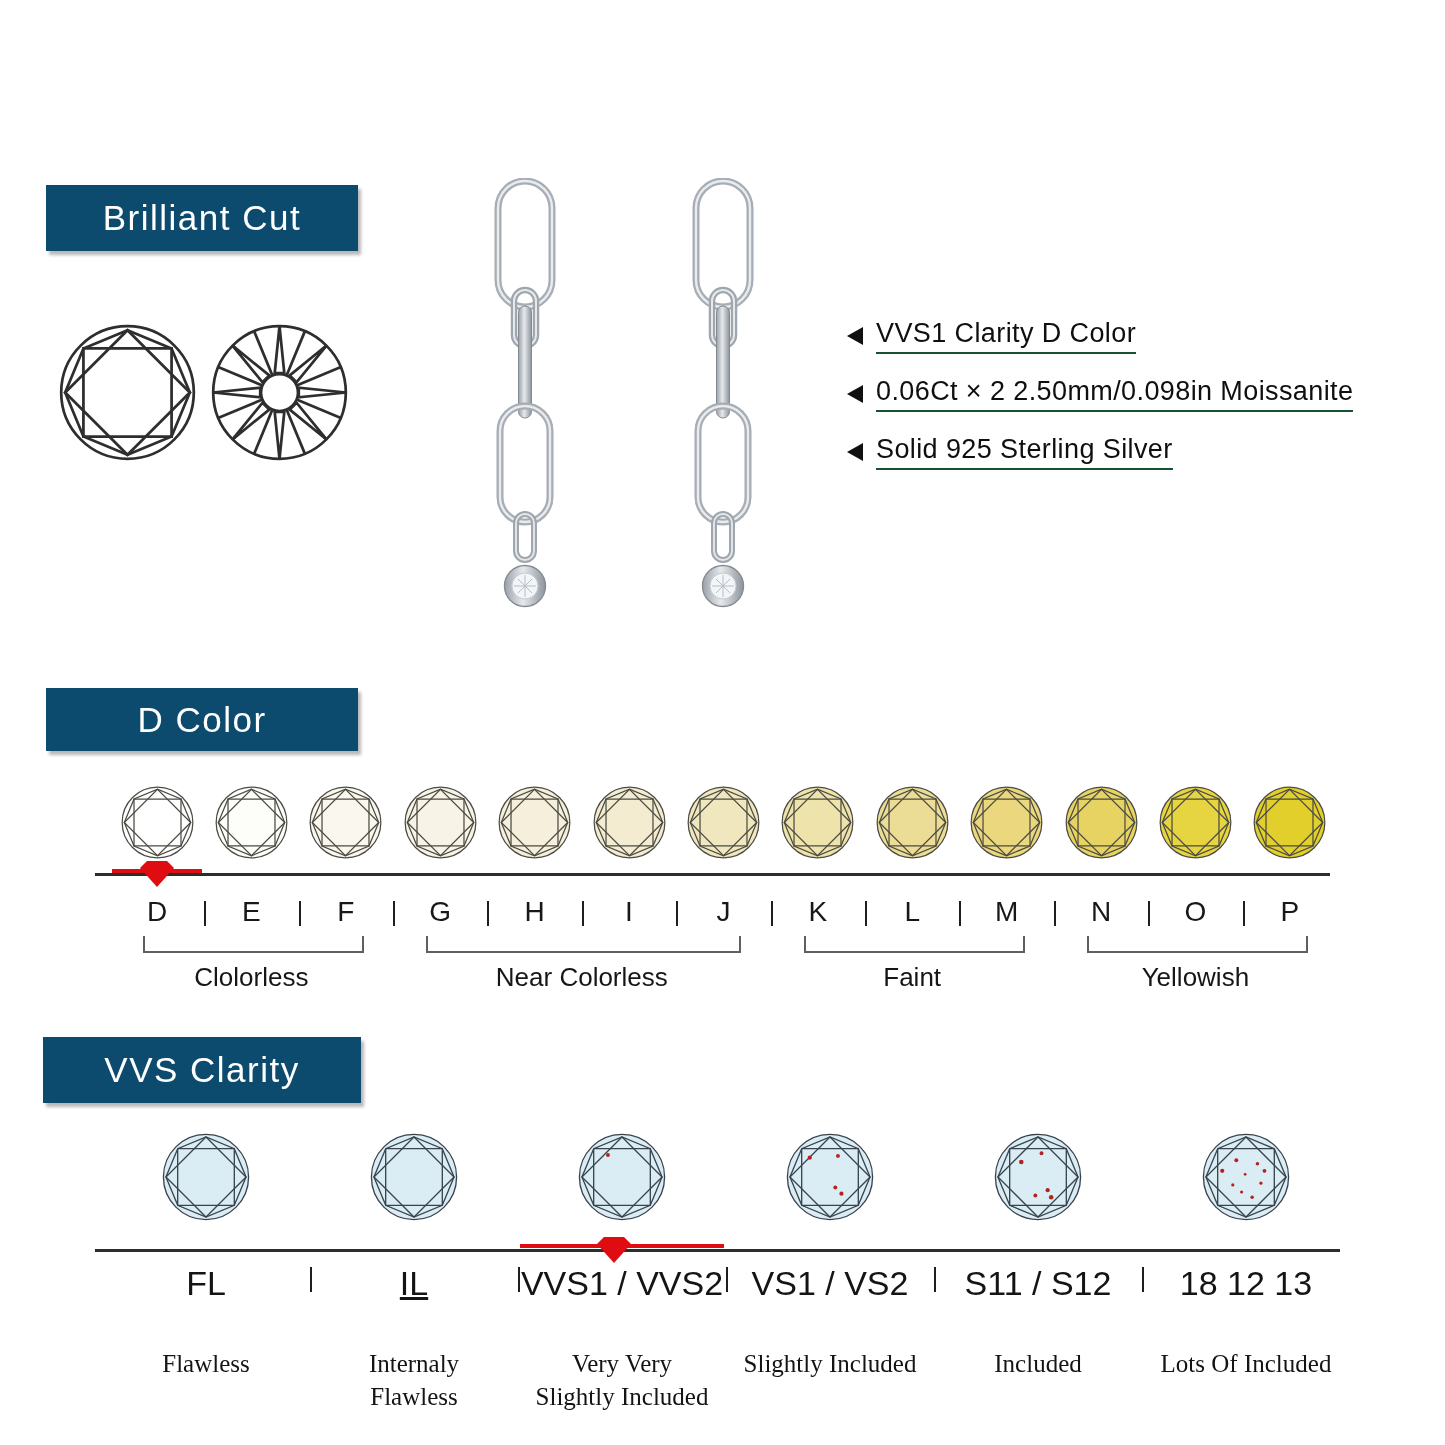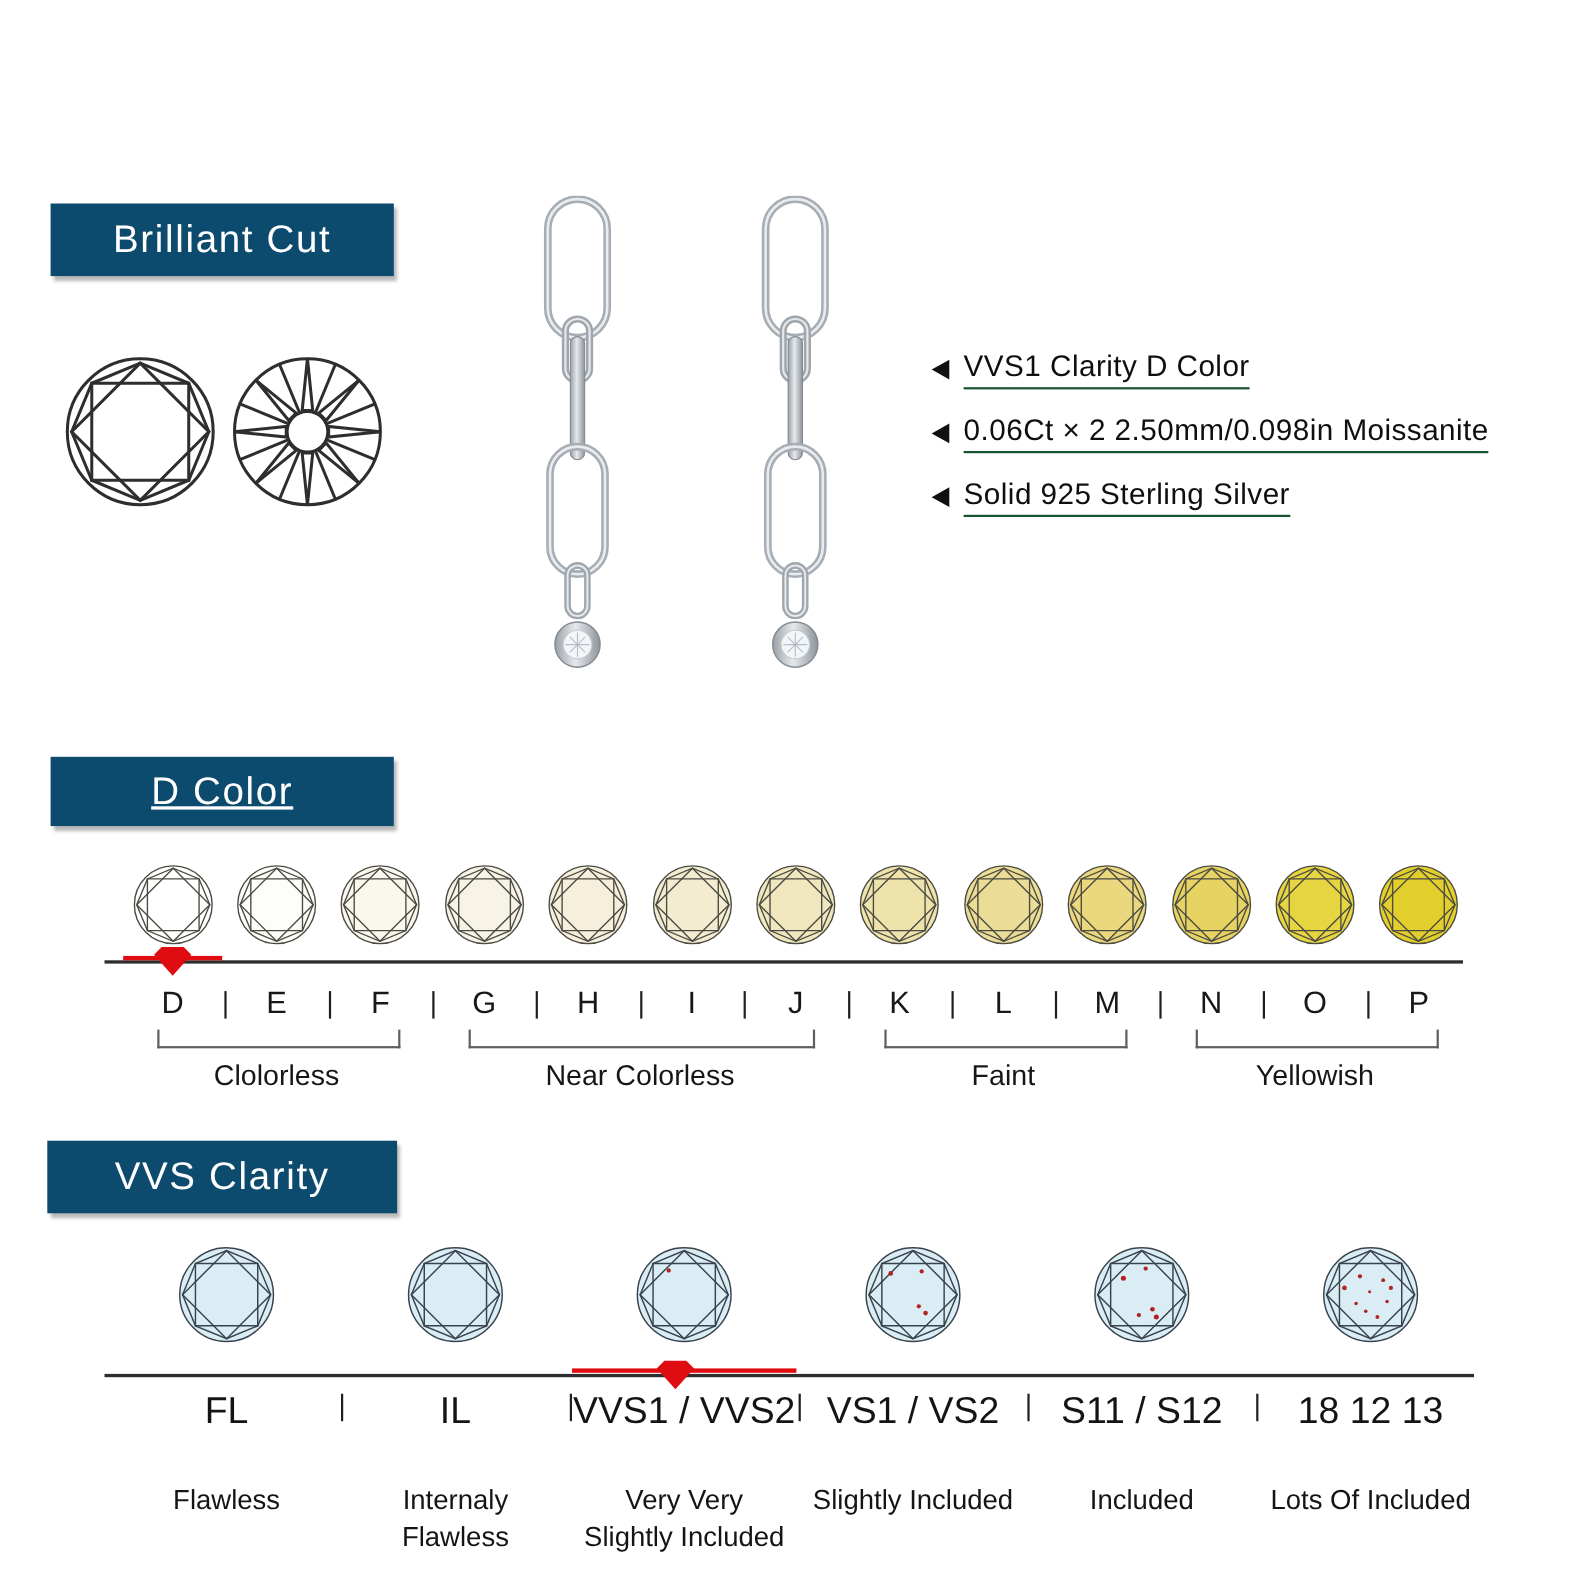--- a/index.html
+++ b/index.html
@@ -17,29 +17,29 @@
   .gem{position:absolute;}
   .scale-line{position:absolute;background:#2d2d2d;height:3px;}
   .red-line{position:absolute;height:4px;}
   .letter{position:absolute;transform:translateX(-50%);font-size:28px;color:#181818;white-space:nowrap;}
   .sep{position:absolute;width:2px;background:#1e1e1e;}
   .bracket{position:absolute;border-left:2px solid #5f5f5f;border-right:2px solid #5f5f5f;
            border-bottom:2px solid #5f5f5f;}
   .group-label{position:absolute;transform:translateX(-50%);font-size:26px;color:#161616;white-space:nowrap;}
   .code{position:absolute;transform:translateX(-50%);font-size:34px;color:#141414;white-space:nowrap;}
   .desc{position:absolute;transform:translateX(-50%);font-size:25px;color:#141414;
-        text-align:center;line-height:1.3;white-space:nowrap;}
+        text-align:center;line-height:1.3;white-space:nowrap;font-family:Liberation Serif, serif;}
 </style>
 </head>
 <body>
 
 <div id="canvas">
 
   <div class="label-box" style="left:46px;top:185px;width:312px;height:66px;">Brilliant Cut</div>
-  <div class="label-box" style="left:46px;top:688px;width:312px;height:63px;text-decoration:underline;">D Color</div>
+  <div class="label-box" style="left:46px;top:688px;width:312px;height:63px;">D Color</div>
   <div class="label-box" style="left:43px;top:1037px;width:318px;height:66px;">VVS Clarity</div>
 
   <div id="cut-diagrams" class="abs">
       <div class="gem" style="left: 59px; top: 324px; width: 137px; height: 137px;"><svg viewBox="-50 -50 100 100" width="100%" height="100%">
     <circle r="48.4" fill="#ffffff" stroke="#2e2e2e" stroke-width="2"></circle>
     <g fill="none" stroke="#2e2e2e" stroke-width="2">
       <polygon points="45.50,0.00 32.17,32.17 0.00,45.50 -32.17,32.17 -45.50,0.00 -32.17,-32.17 -0.00,-45.50 32.17,-32.17"></polygon>
             <polygon points="45.50,0.00 0.00,45.50 -45.50,0.00 -0.00,-45.50"></polygon>
             <polygon points="32.17,32.17 -32.17,32.17 -32.17,-32.17 32.17,-32.17"></polygon>
     </g>
@@ -297,21 +297,21 @@
         <div>Flawless</div>
       </div>
       <div class="gem" style="left: 370px; top: 1133px; width: 88px; height: 88px;"><svg viewBox="-50 -50 100 100" width="100%" height="100%">
     <circle r="48.4" fill="#daedf5" stroke="#39434d" stroke-width="1.5"></circle>
     <g fill="none" stroke="#39434d" stroke-width="1.5">
       <polygon points="45.50,0.00 32.17,32.17 0.00,45.50 -32.17,32.17 -45.50,0.00 -32.17,-32.17 -0.00,-45.50 32.17,-32.17"></polygon>
             <polygon points="45.50,0.00 0.00,45.50 -45.50,0.00 -0.00,-45.50"></polygon>
             <polygon points="32.17,32.17 -32.17,32.17 -32.17,-32.17 32.17,-32.17"></polygon>
     </g>
         </svg></div>
-      <div class="code" style="left: 414px; top: 1264px;">IL</div>
+      <div class="code" style="left: 414px; top: 1264px; text-decoration: underline;">IL</div>
       <div class="sep" style="left: 518px; top: 1267px; height: 25px;"></div>
       <div class="desc" style="left: 414px; top: 1348px;">
         <div>Internaly</div>
         <div>Flawless</div>
       </div>
       <div class="gem" style="left: 578px; top: 1133px; width: 88px; height: 88px;"><svg viewBox="-50 -50 100 100" width="100%" height="100%">
     <circle r="48.4" fill="#daedf5" stroke="#39434d" stroke-width="1.5"></circle>
     <g fill="none" stroke="#39434d" stroke-width="1.5">
       <polygon points="45.50,0.00 32.17,32.17 0.00,45.50 -32.17,32.17 -45.50,0.00 -32.17,-32.17 -0.00,-45.50 32.17,-32.17"></polygon>
             <polygon points="45.50,0.00 0.00,45.50 -45.50,0.00 -0.00,-45.50"></polygon>

